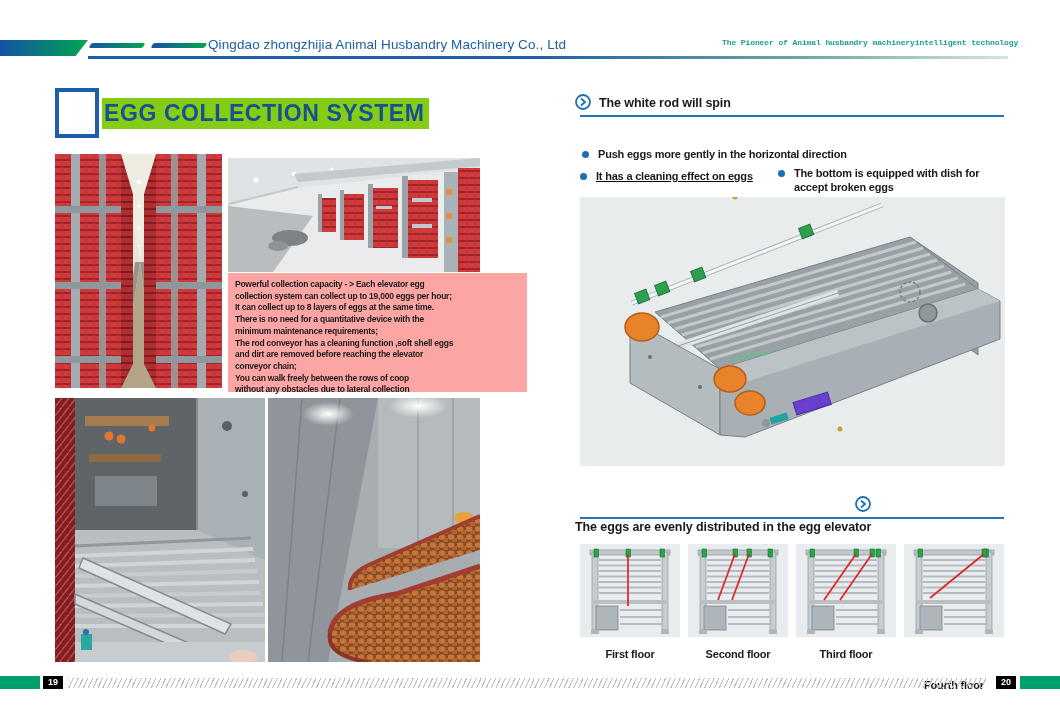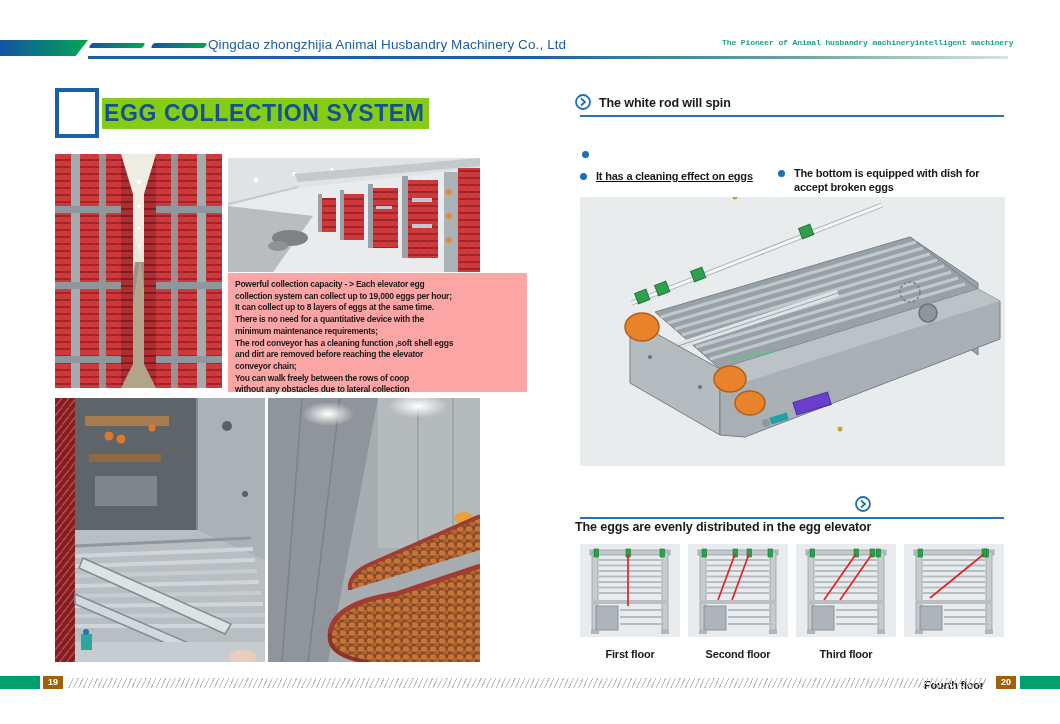--- a/index.html
+++ b/index.html
@@ -45,38 +45,38 @@
   .bullet-txt { font-size:11px; font-weight:700; color:#1a1a1a; letter-spacing:-0.2px; line-height:13.5px; }
 
   .floor-fig { position:absolute; top:544px; width:100px; }
   .floor-label { position:absolute; top:648px; width:100px; text-align:center;
     font-size:11px; font-weight:700; color:#1c1c1c; letter-spacing:-0.2px; }
 
   
   .foot-green { position:absolute; top:676px; height:13px; background:#00a06e; }
   .fg-left { left:0; width:40px; }
   .fg-right { left:1020px; width:40px; }
-  .page-num { position:absolute; top:676px; width:20px; height:13px; background:#a16207;
+  .page-num { position:absolute; top:676px; width:20px; height:13px; background:#000000;
     color:#fff; font-size:9px; font-weight:700; text-align:center; line-height:13px; }
   .pn-left { left:43px; }
   .pn-right { left:996px; }
   .slashes { position:absolute; left:68px; top:678px; width:918px; height:10px;
     background:repeating-linear-gradient(115deg,#b9bdbf 0 1px,transparent 1px 4.4px); }
 </style>
 </head>
 <body>
 
 <div class="page">
 
   <div class="grad-bar"></div>
   <div class="grad-dash dash1"></div>
   <div class="grad-dash dash2"></div>
   <div class="company">Qingdao zhongzhijia Animal Husbandry Machinery Co., Ltd</div>
   <div class="header-line"></div>
-  <div class="tagline"><span>The Pioneer of Animal husbandry machinery</span><span>intelligent machinery</span></div>
+  <div class="tagline"><span>The Pioneer of Animal husbandry machinery</span><span>intelligent technology</span></div>
 
   <div class="title-square"></div>
   <h1 class="page-title">EGG COLLECTION SYSTEM</h1>
 
   <svg class="photo" style="left:55px; top:154px;" width="167" height="234" viewBox="0 0 167 234">
     <defs>
       <pattern id="cage" width="8" height="7" patternUnits="userSpaceOnUse">
         <rect width="8" height="7" fill="#d13a3c"></rect>
         <rect y="5" width="8" height="2" fill="#9e2427"></rect>
         <rect x="6.3" width="1.4" height="7" fill="#b92f31" opacity="0.6"></rect>
@@ -233,20 +233,21 @@
     <svg width="16" height="16" viewBox="0 0 16 16">
       <circle cx="8" cy="8" r="7" fill="none" stroke="#1a6fb5" stroke-width="1.8"></circle>
       <polyline points="6,4.5 10,8 6,11.5" fill="none" stroke="#1a6fb5" stroke-width="1.8"></polyline>
     </svg>
     <span class="txt">The white rod will spin</span>
   </div>
   <div class="sec-underline" style="left:580px; top:115px; width:424px;"></div>
 
   <div class="bullet-row" style="left:582px; top:148px; width:380px;">
     <span class="bullet-dot"></span>
+    <span class="bullet-txt">Push eggs more gently in the horizontal direction</span>
   </div>
   <div class="bullet-row" style="left:580px; top:170px; width:190px;text-decoration:underline;">
     <span class="bullet-dot"></span>
     <span class="bullet-txt">It has a cleaning effect on eggs</span>
   </div>
   <div class="bullet-row" style="left:778px; top:167px; width:226px;">
     <span class="bullet-dot"></span>
     <span class="bullet-txt">The bottom is equipped with dish for accept broken eggs</span>
   </div>
 

